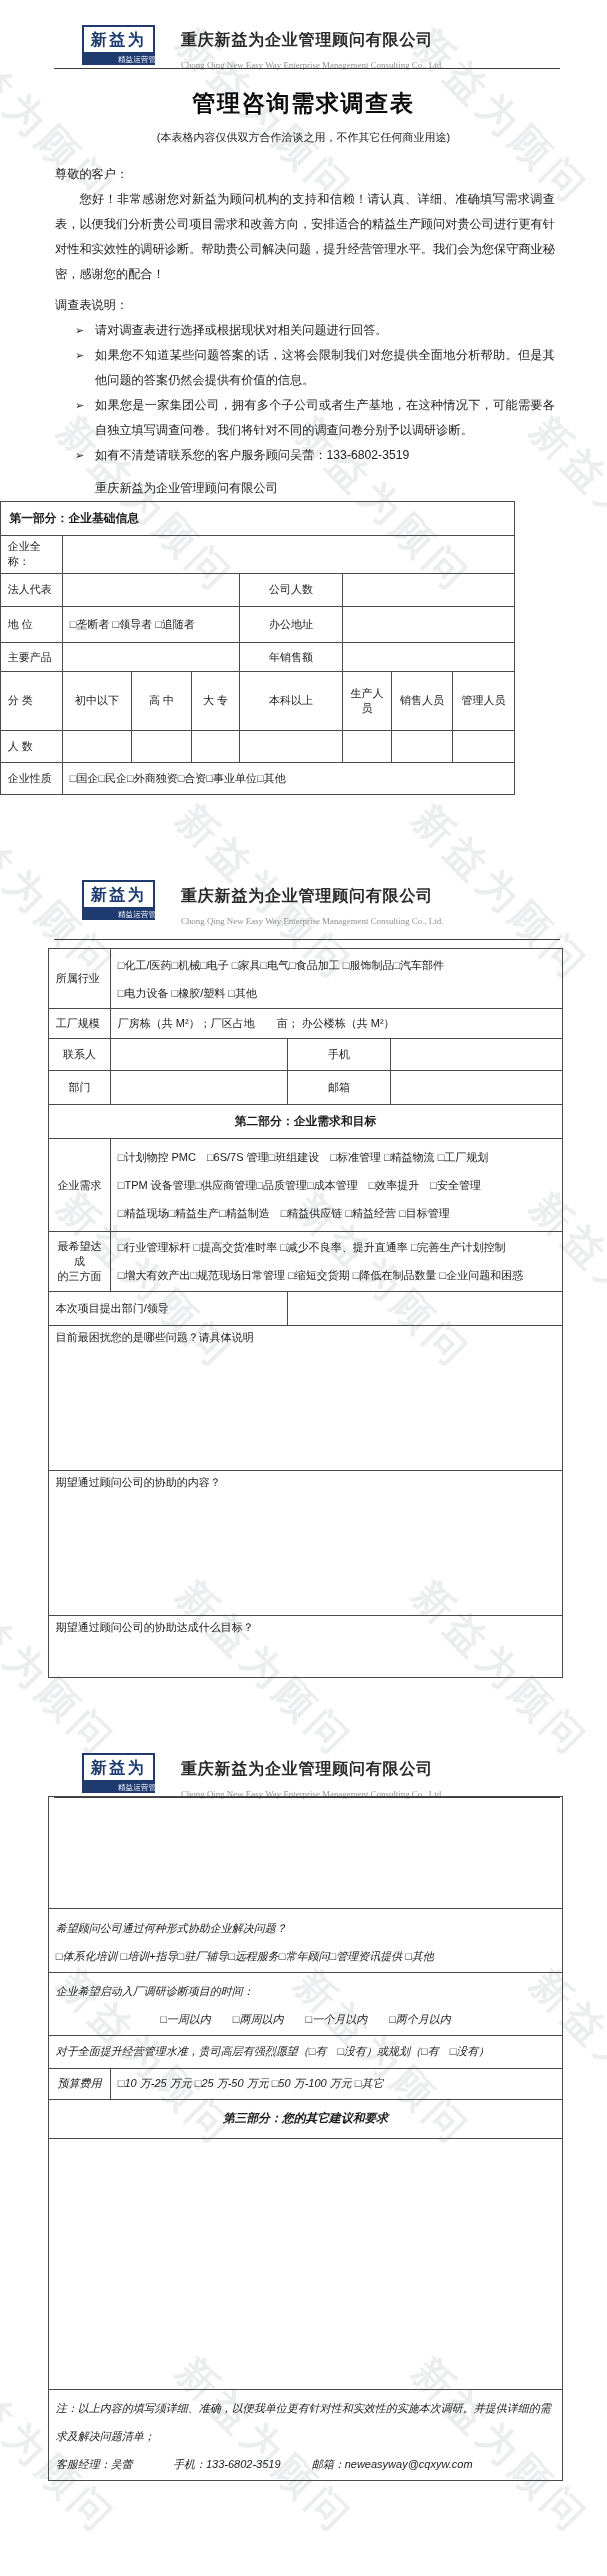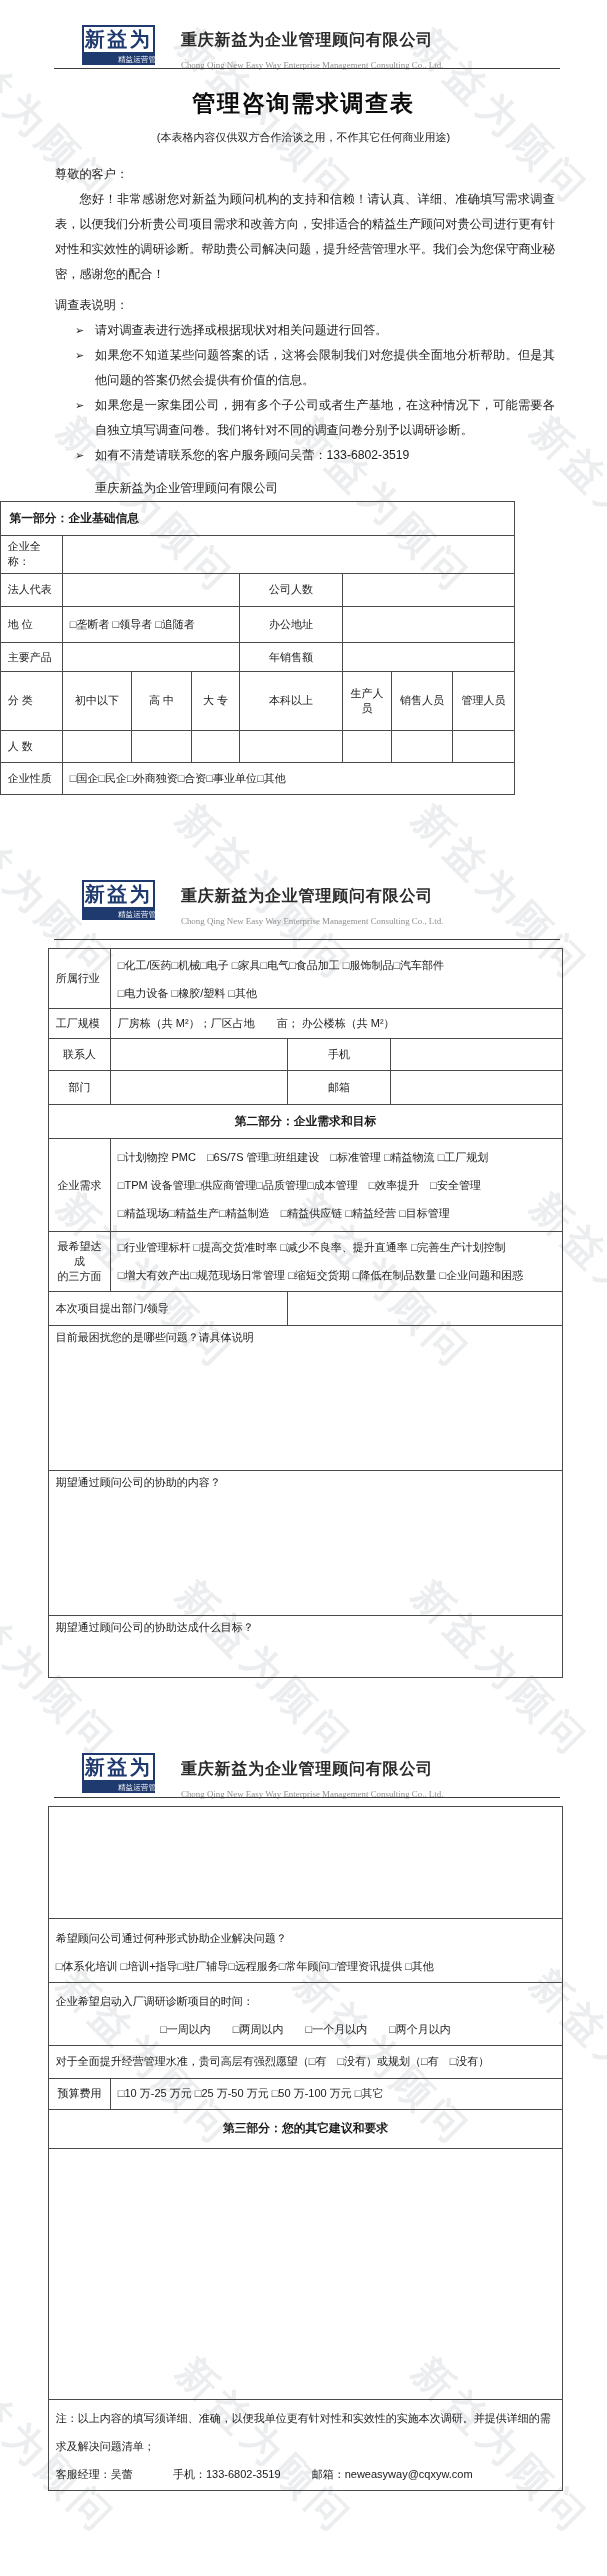--- a/index.html
+++ b/index.html
@@ -9,21 +9,21 @@
   
   .wm-layer { position:absolute; inset:0; z-index:1; pointer-events:none; }
   .wm { position:absolute; font-size:39px; font-weight:700; letter-spacing:6.8px; white-space:nowrap;
         color:rgba(145,155,165,0.18); transform:rotate(45deg); transform-origin:0 0; }
 
   .page { position:absolute; left:0; width:608px; z-index:2; }
 
   
   .logo { position:absolute; width:73px; }
   .logo-top { border:2.5px solid var(--brand_navy,#1e3a6e); color:var(--brand_navy,#1e3a6e);
-              font-weight:bold; font-size:20px; letter-spacing:2.5px; text-align:center;
+              font-weight:bold; font-size:16px; letter-spacing:2.5px; text-align:center;
               line-height:25px; background:#fff; }
   .logo-bottom { background:var(--brand_navy,#1e3a6e); color:#fff; font-size:7.6px; line-height:11px;
                  text-align:center; letter-spacing:0; white-space:nowrap; overflow:hidden;padding-left:36px; }
   .co-names { position:absolute; left:181px; text-align:left; }
   .co-cn { font-size:16px; font-weight:bold; color:#2b2b2b; letter-spacing:0.8px; }
   .co-en { font-family:"Liberation Serif","DejaVu Serif",serif; font-size:8.9px; color:#919191; margin-top:9px; }
   .rule { position:absolute; left:54px; width:506px; border-top:1.7px solid #3c3c3c; }
 
   
   .p1-body { position:absolute; top:83px; left:0; width:607px; }
@@ -270,21 +270,21 @@
     <div class="logo" style="left:82px; top:1.7px;">
       <div class="logo-top">新益为</div>
       <div class="logo-bottom">精益运营管理咨询</div>
     </div>
     <div class="co-names" style="top:7.6px;">
       <div class="co-cn">重庆新益为企业管理顾问有限公司</div>
       <div class="co-en">Chong Qing New Easy Way Enterprise Management Consulting Co., Ltd.</div>
     </div>
     <div class="rule" style="top:46px;"></div>
 
-    <table class="form t1" style="top:55px;">
+    <table class="form t1" style="top:45px;font-style:italic;">
       <colgroup>
         <col style="width:62px">
           <col style="width:452px">
       </colgroup>
       <tbody>
           <tr>
         <td colspan="2" style="height:108px;"></td>
       </tr>
       <tr>
         <td colspan="2" class="q-cell opt-lines" style="height:57px;">

